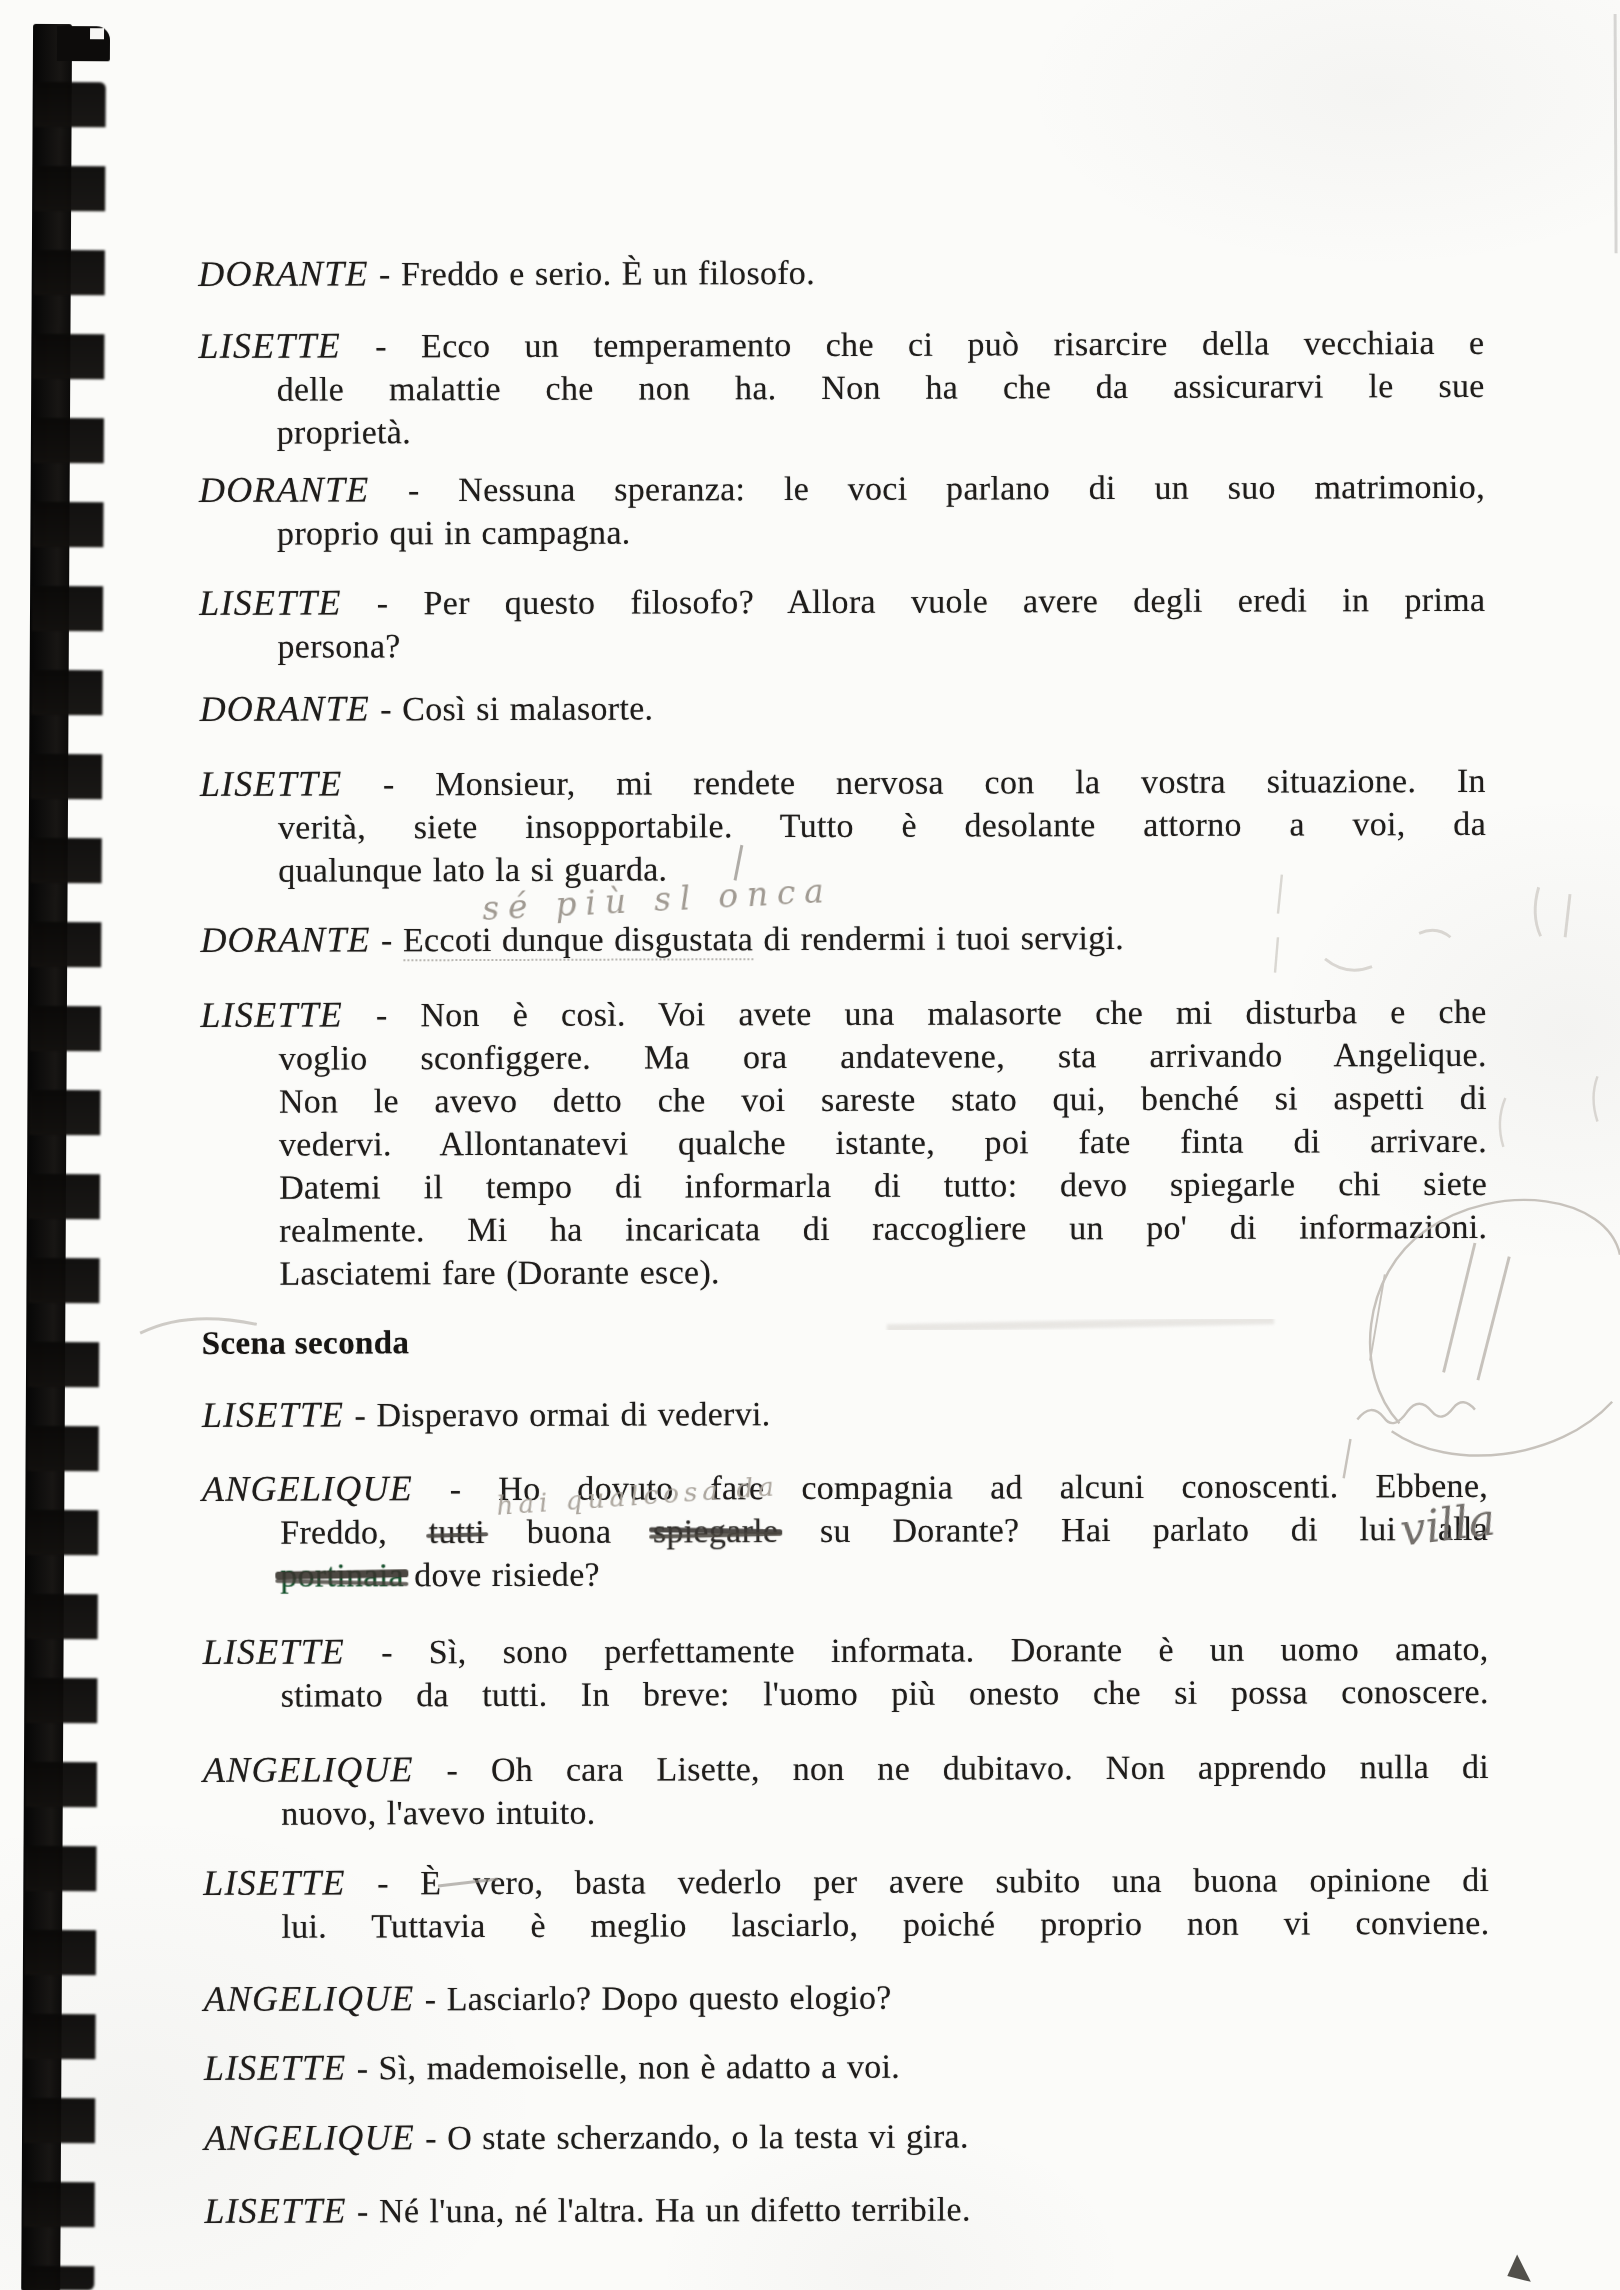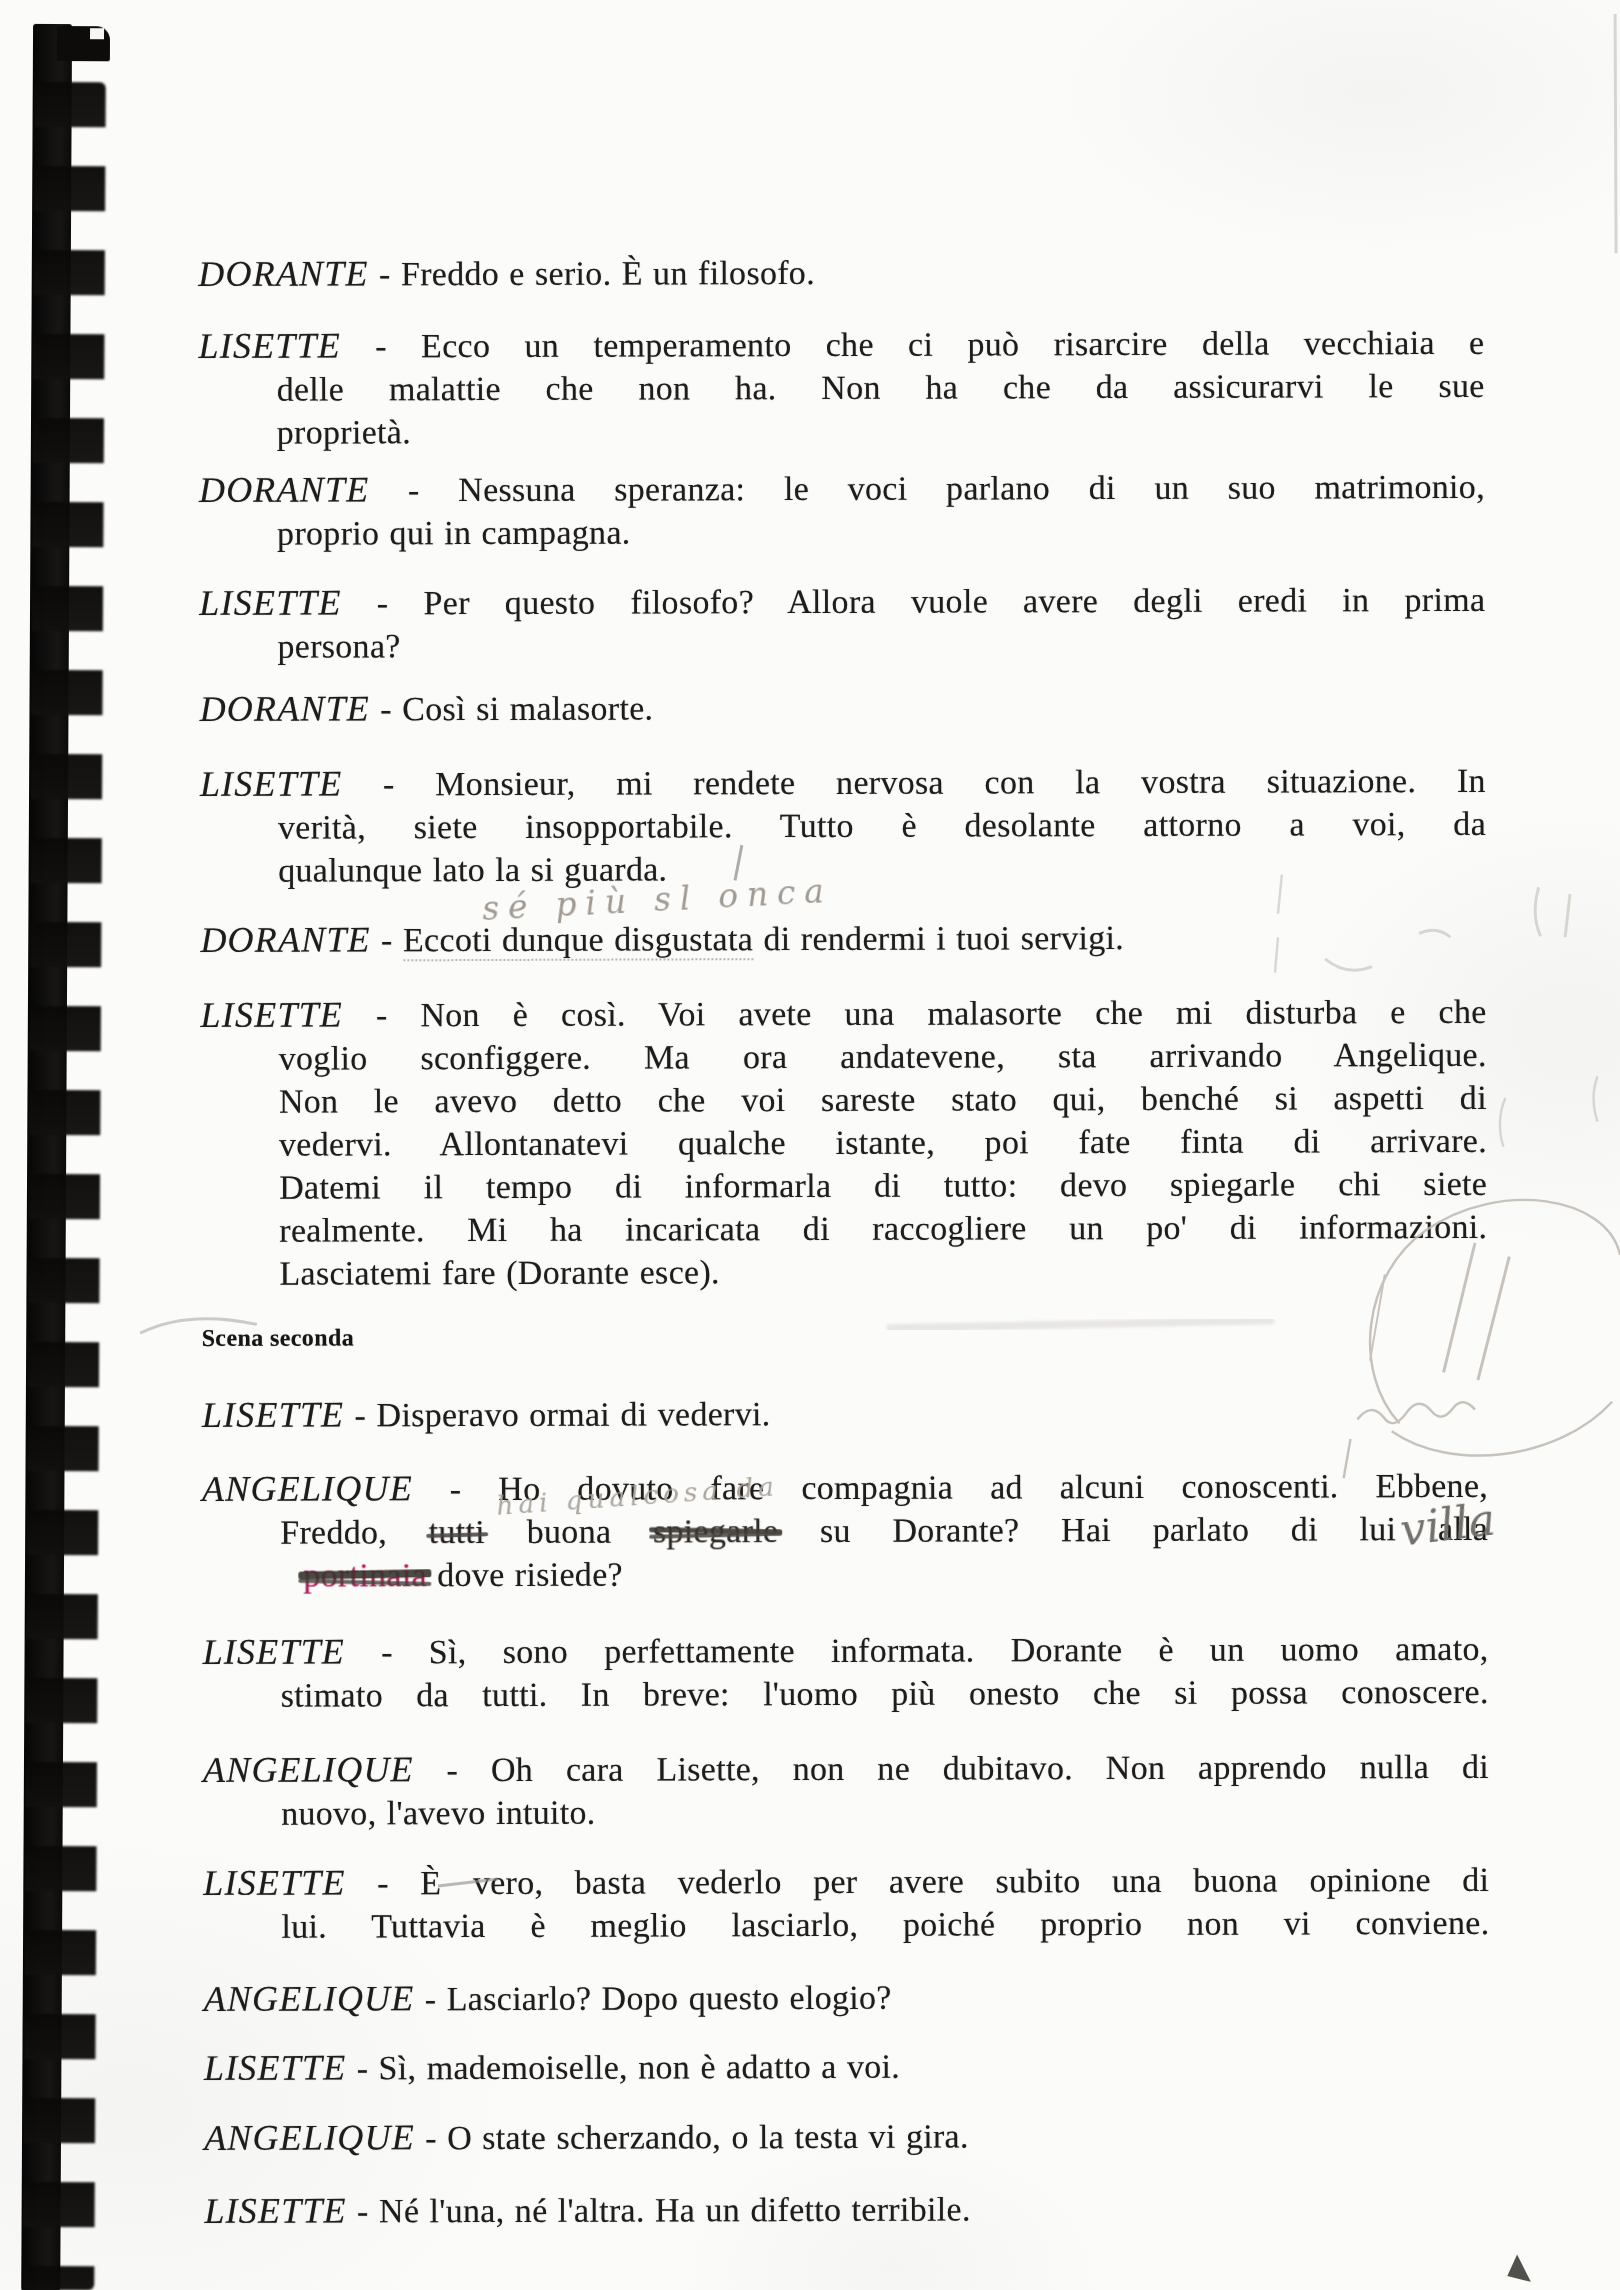--- a/index.html
+++ b/index.html
@@ -36,32 +36,32 @@
   .binding-hook{position:absolute;left:57px;top:25.5px;width:53px;height:35px;background:#0d0c0b;
     filter:blur(0.6px);border-radius:0 13.7px 2px 0;}
   .binding-hook::after{content:"";position:absolute;right:5.9px;top:2px;width:13.7px;height:11.8px;background:#f7f6f4;}
   
   .textcol{position:absolute;inset:0;transform:rotate(-.18deg);}
   .para{position:absolute;left:201px;width:1286px;color:#1f1d1b;font-size:34px;line-height:43px;}
   .pline{text-shadow:0 0 1px rgba(40,38,35,.5);letter-spacing:0.3px;word-spacing:1.5px;}
   .jfull{text-align:justify;text-align-last:justify;}
   .cont{padding-left:78px;}
   .speaker{font-size:36px;letter-spacing:1.2px;font-style:italic;}
-  .heading{position:absolute;left:201px;color:#181614;font-size:24px;font-weight:bold;letter-spacing:0.4px;
+  .heading{position:absolute;left:201px;color:#181614;font-size:33px;font-weight:bold;letter-spacing:0.4px;
     text-shadow:0 0 1px rgba(30,28,25,.5);}
   
   .struck{position:relative;filter:blur(0.3px);}
   .struck::after{content:"";position:absolute;left:-2.9px;right:-2.9px;top:54%;height:3.9px;
     background:#46433e;transform:rotate(-1.6deg);border-radius:2px;opacity:.85;}
   .struck-heavy{position:relative;color:#2b2926;filter:blur(0.4px);}
   .struck-heavy::before{content:"";position:absolute;left:-3.9px;right:-3.9px;top:42%;height:4.9px;
     background:#3c3935;transform:rotate(1.2deg);border-radius:2px;opacity:.9;}
   .struck-heavy::after{content:"";position:absolute;left:-3.9px;right:-3.9px;top:58%;height:3.9px;
     background:#4a4640;transform:rotate(-1.2deg);border-radius:2px;opacity:.85;}
-  .scribbled{position:relative;color:#be185d;filter:blur(0.5px);margin-left:23px;}
+  .scribbled{position:relative;color:#14532d;filter:blur(0.5px);}
   .scribbled::before{content:"";position:absolute;left:-4.9px;right:-4.9px;top:38%;height:7.8px;
     background:#38342f;transform:rotate(-.8deg);border-radius:2.9px;opacity:.9;}
   .scribbled::after{content:"";position:absolute;left:-4.9px;right:-4.9px;top:64%;height:3.9px;
     background:#45413b;transform:rotate(1.6deg);border-radius:2px;opacity:.8;}
   .pencil-under{border-bottom:2.9px dotted rgba(120,115,108,.5);padding-bottom:1px;}
   
   .handnote{position:absolute;font-family:"DejaVu Serif",serif;font-style:italic;white-space:nowrap;}
   .hn1{left:482px;top:880px;font-size:33px;color:#a09a92;letter-spacing:8.8px;transform:rotate(-3deg);filter:blur(0.5px);}
   .hn2{left:496px;top:1480px;font-size:26.5px;color:#aba59d;letter-spacing:4.9px;transform:rotate(-4deg);filter:blur(0.5px);}
   .hn3{left:1400px;top:1498px;font-size:45px;color:#74706c;transform:rotate(-7deg);filter:blur(0.3px);}

